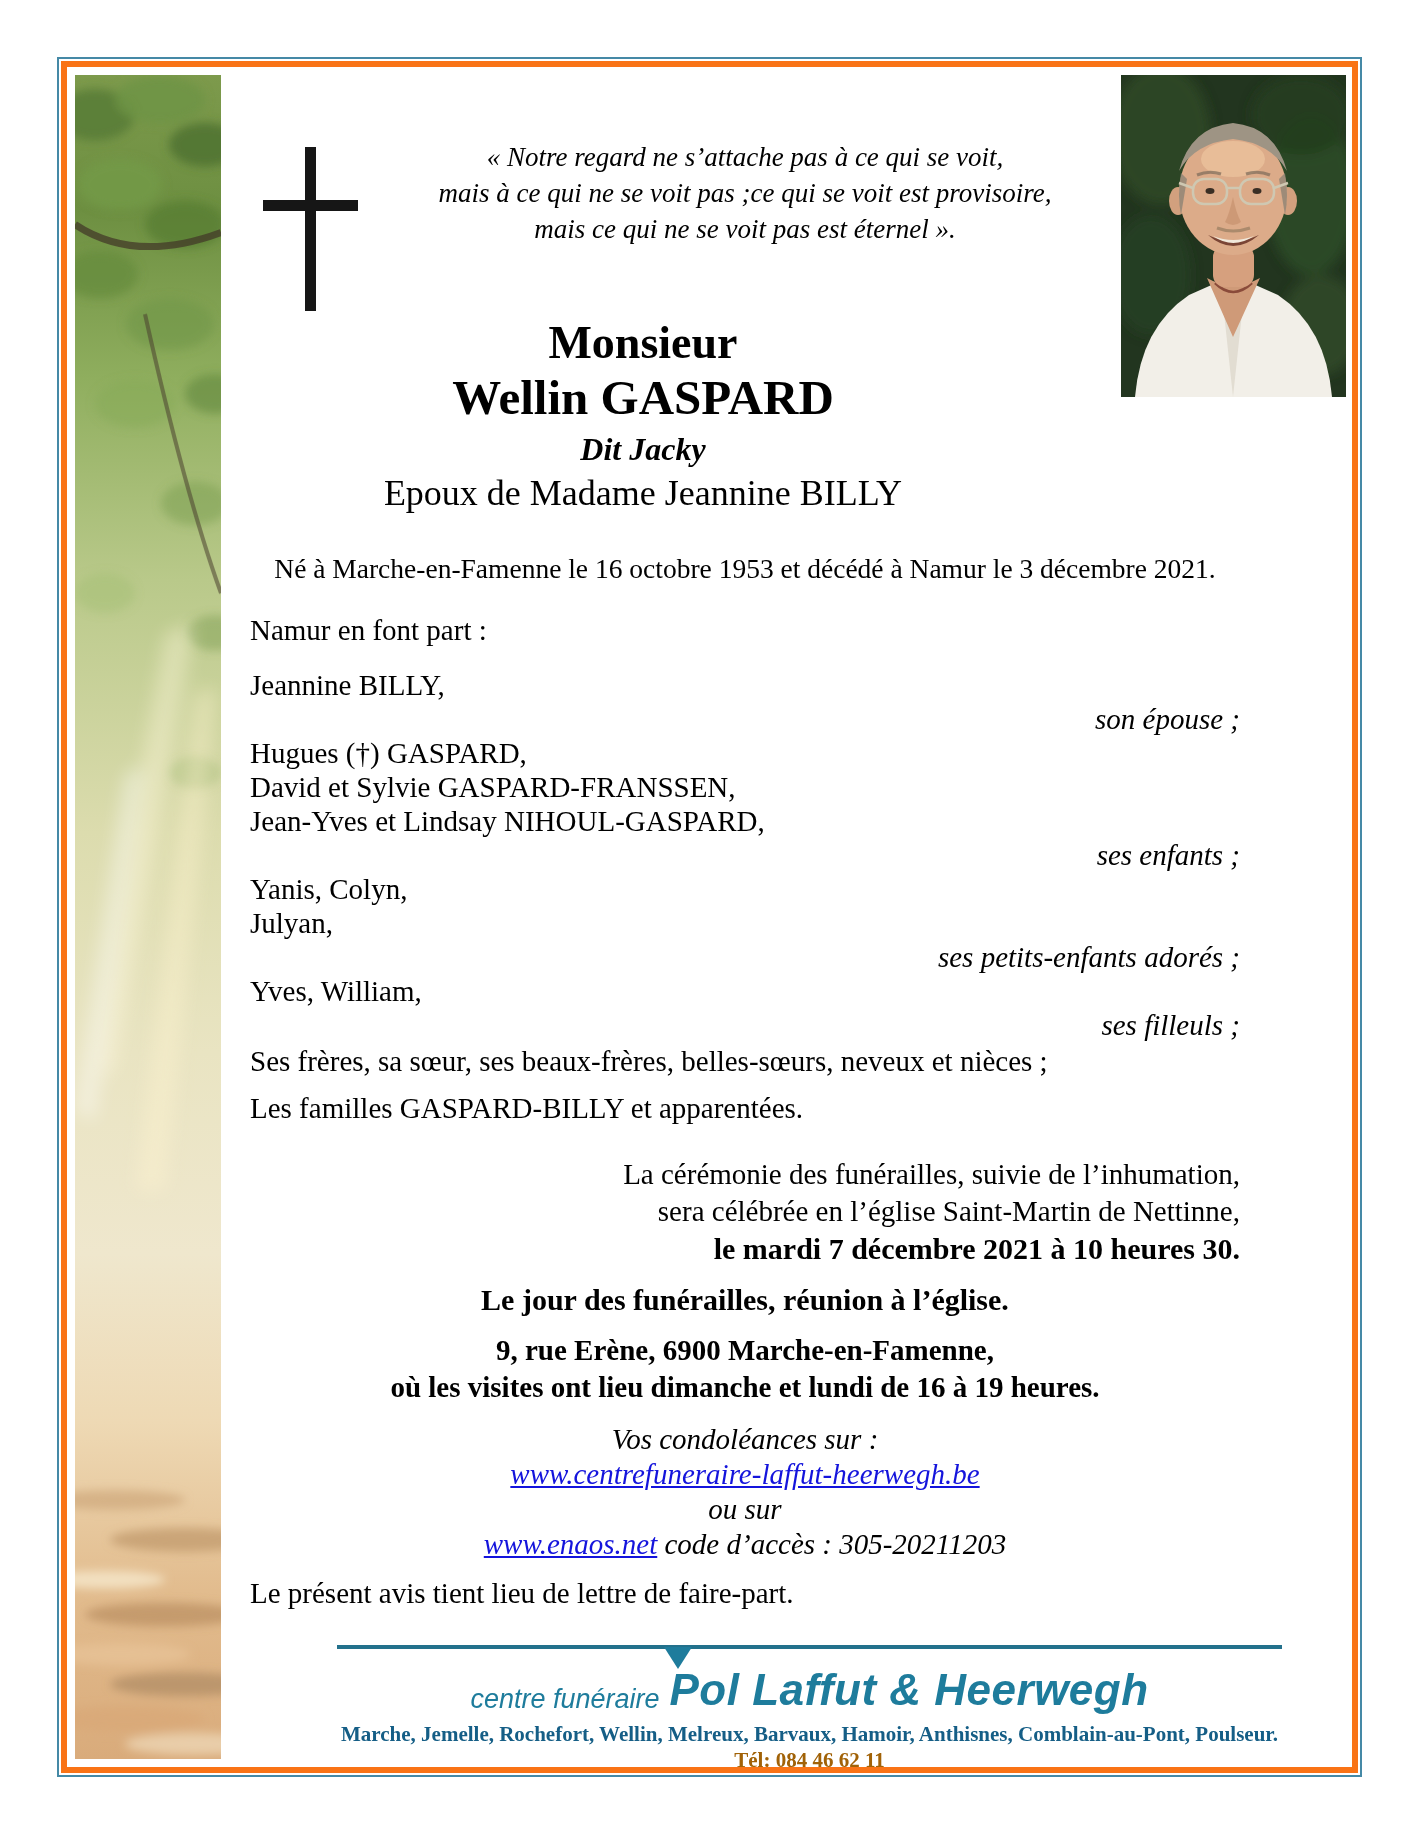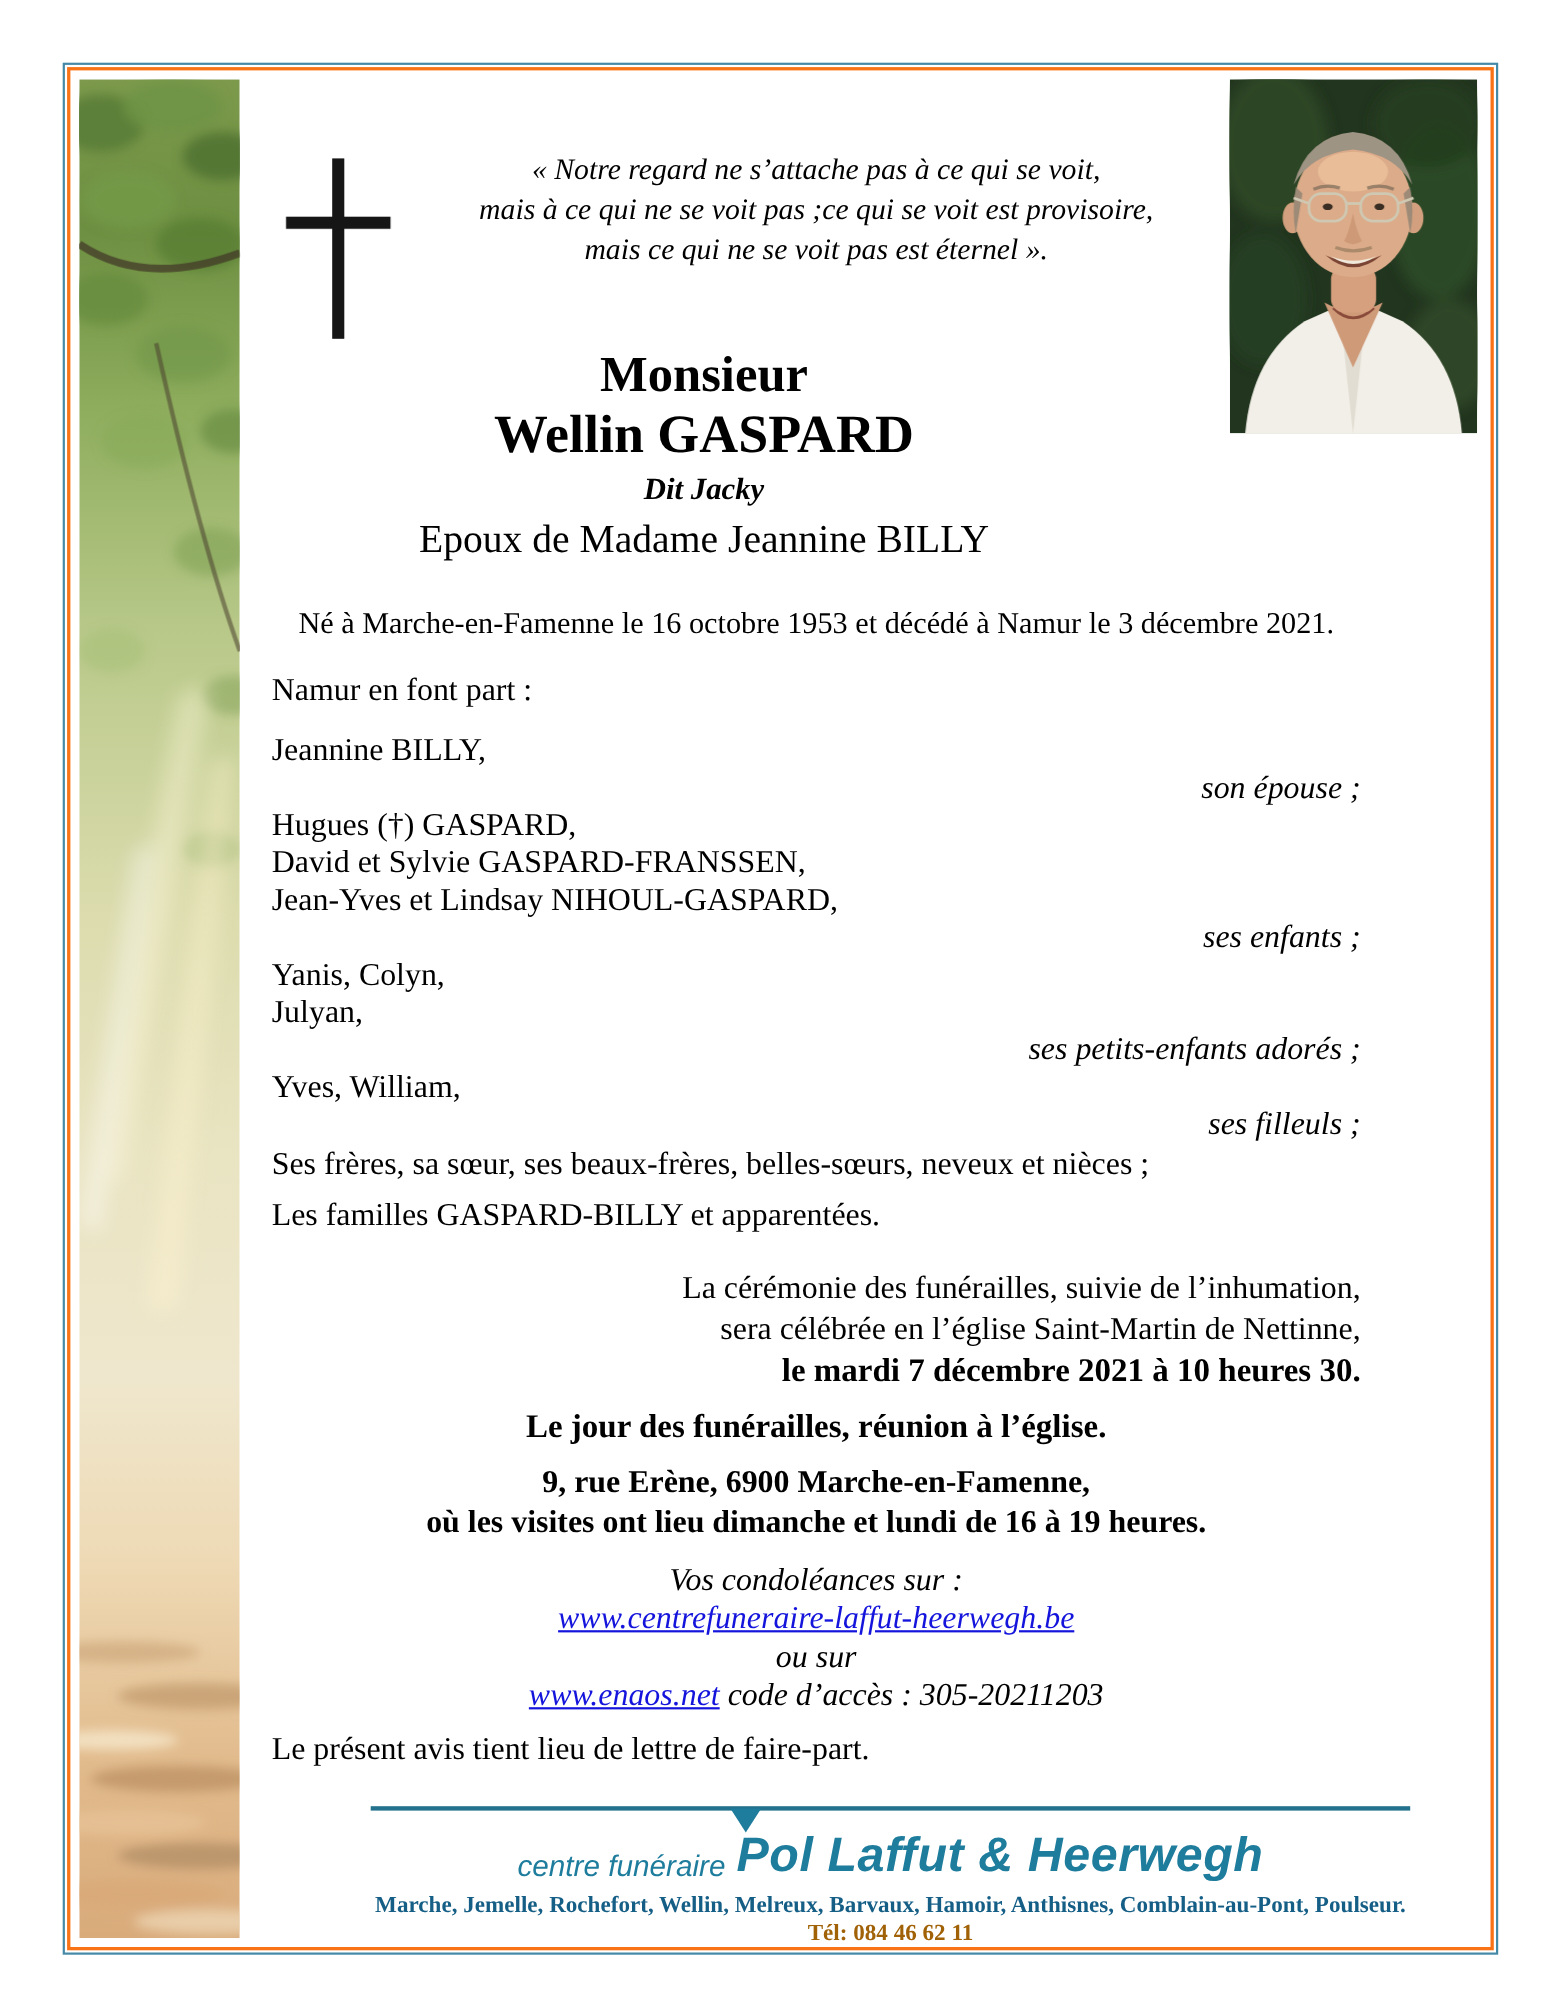--- a/index.html
+++ b/index.html
@@ -1,38 +1,38 @@
 <!DOCTYPE html>
 <html><head>
 <meta charset="utf-8">
 <style>
   html,body{margin:0;padding:0;background:#ffffff;}
   .page{position:relative;width:1416px;height:1833px;background:#ffffff;overflow:hidden;
         font-family:"Liberation Serif", serif;color:#000;}
   .frame{position:absolute;left:57px;top:57px;width:1305px;height:1720px;box-sizing:border-box;
          border:2px solid #4589a6;padding:2px;}
   .frame-inner{position:relative;width:100%;height:100%;box-sizing:border-box;
-         border:3px solid #f97316;}
+         border:6px solid #f97316;}
   
   .strip{position:absolute;left:8px;top:8px;bottom:8px;width:146px;overflow:hidden;}
   .strip svg{width:100%;height:100%;display:block;}
   
   .cross{position:absolute;left:196px;top:80px;width:95px;height:164px;}
   .cross .v{position:absolute;left:42px;top:0;width:11px;height:164px;background:#161616;}
   .cross .h{position:absolute;left:0;top:53px;width:95px;height:11px;background:#161616;}
   
   .portrait{position:absolute;left:1054px;top:8px;width:225px;height:322px;overflow:hidden;}
   .portrait svg{width:100%;height:100%;display:block;}
   
   .content{position:absolute;left:183px;top:0;width:990px;}
   .quote{margin-top:72px;text-align:center;font-style:italic;font-size:27px;line-height:36px;}
   .title-block{width:786px;margin-top:70px;text-align:center;}
   .t-monsieur{font-size:46px;font-weight:bold;line-height:52px;}
   .t-name{font-size:49px;font-weight:bold;line-height:58px;}
-  .t-nick{font-size:28px;font-weight:bold;font-style:italic;line-height:44px;}
+  .t-nick{font-size:32px;font-weight:bold;font-style:italic;line-height:44px;}
   .t-spouse{font-size:36px;line-height:44px;}
   .life-dates{margin-top:36px;text-align:center;font-size:27.5px;line-height:36px;white-space:nowrap;}
   .intro{margin-top:26px;font-size:29px;line-height:35px;}
   .fam{margin-top:20px;}
   .fam p{margin:0;font-size:29px;line-height:34px;}
   .fam p.relation{text-align:right;font-style:italic;}
   .relatives{margin-top:2px;font-size:29px;line-height:35px;}
   .families{margin-top:12px;font-size:29px;line-height:35px;}
   .ceremony{margin-top:30px;text-align:right;font-size:29px;line-height:37px;}
   .ceremony .b{font-weight:bold;font-size:30px;}

